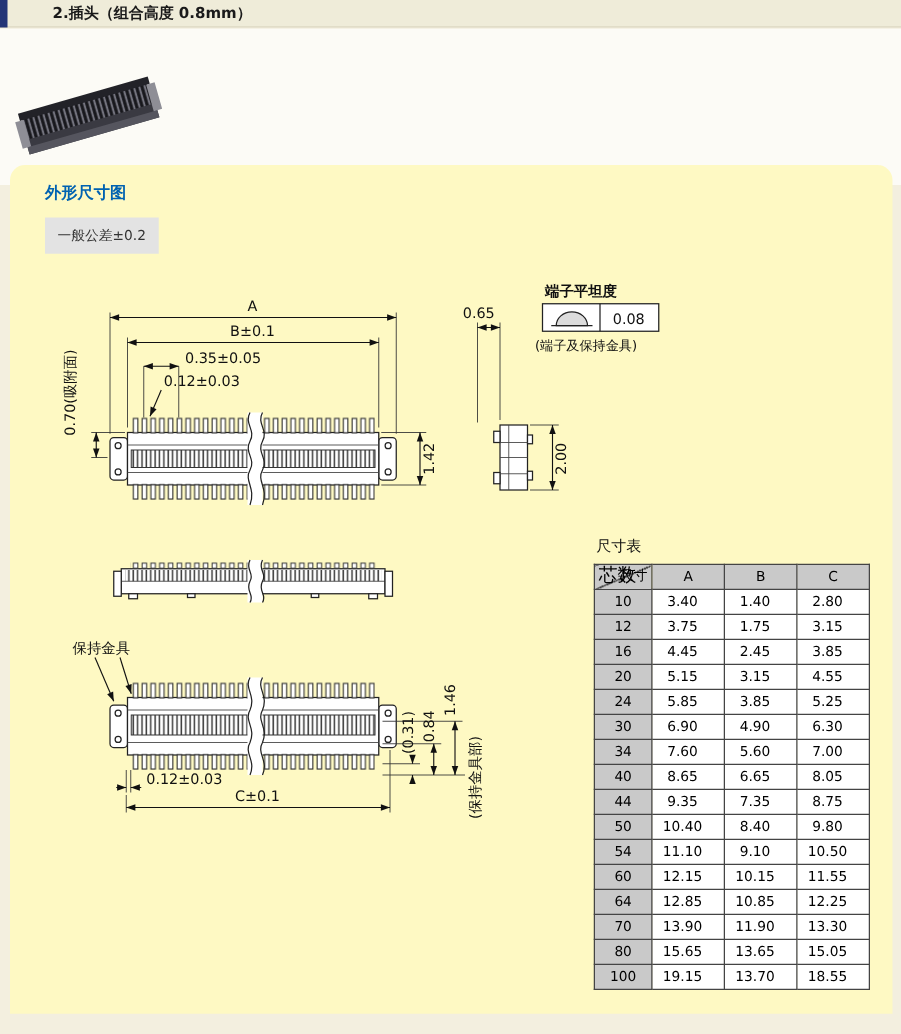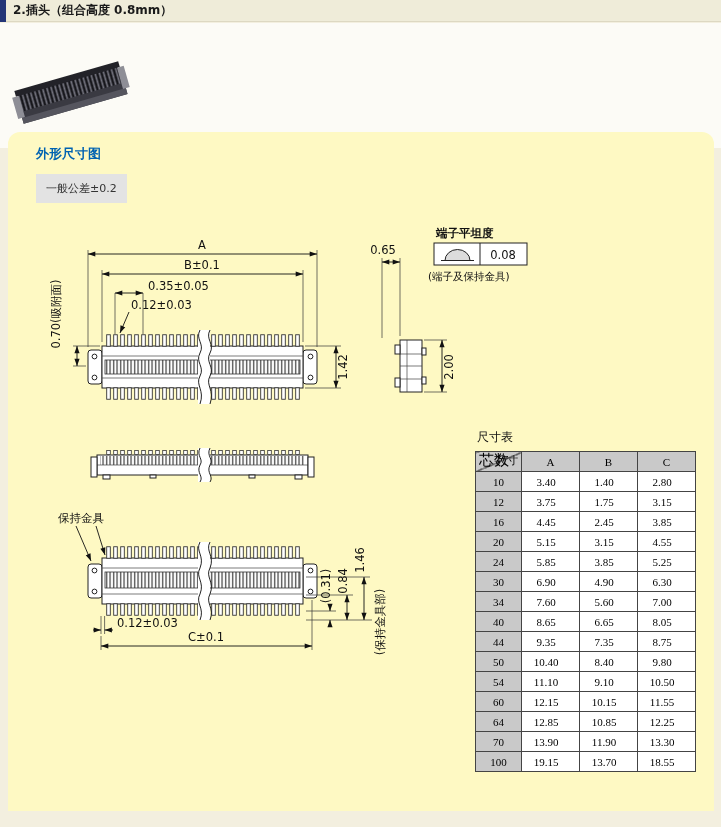--- a/index.html
+++ b/index.html
@@ -6,21 +6,21 @@
   html,body { width:721px; height:827px; }
   body {
     position:relative;
     background:#f3efdf;
     font-family:"DejaVu Sans","Liberation Sans",sans-serif;
     overflow:hidden;
   }
   .header-bar {
     position:absolute; left:0; top:0; width:721px; height:22px;
     background:#efecd9; border-bottom:1px solid #ddd8c2;
-    display:flex; align-items:center;
+    display:flex; align-items:center;gap:29px;
   }
   .header-accent { width:6px; height:22px; background:#233577; }
   .header-title { padding-left:7px; font-size:12px; font-weight:bold; color:#1a1a1a; }
 
   .photo-zone {
     position:absolute; left:0; top:23px; width:721px; height:125px;
     background:#fcfbf6;
   }
 
   .panel {
@@ -42,21 +42,21 @@
   .part { fill:#fff; stroke:#222; stroke-width:1; }
   .ol   { fill:none; stroke:#222; stroke-width:1; }
   .thin { stroke:#444; stroke-width:0.7; }
   .ext  { stroke:#333; stroke-width:0.7; }
   .dim  { stroke:#111; stroke-width:0.9; }
   .t    { font-size:11.5px; fill:#111; }
   .t.small { font-size:10.5px; }
   .t.bold  { font-weight:bold; }
 
   
-  .dim-table-wrap { position:absolute; left:467px; top:297px;font-family:Liberation Serif, serif; }
+  .dim-table-wrap { position:absolute; left:467px; top:297px; }
   .dim-table-title { font-size:12px; color:#111; margin:0 0 5px 2px; }
   table.dims { border-collapse:collapse; font-size:11px; color:#000; }
   table.dims th, table.dims td { border:1px solid #444; height:20px; padding:0; }
   table.dims th.corner {
     width:46px; position:relative; font-weight:normal;
     background:
       linear-gradient(to bottom right,
         rgba(0,0,0,0) calc(50% - 0.6px),
         #444 calc(50% - 0.6px),
         #444 calc(50% + 0.6px),
@@ -369,20 +369,26 @@
           <td class="val">10.85</td>
           <td class="val">12.25</td>
         </tr>
         <tr>
           <td class="pins">70</td>
           <td class="val">13.90</td>
           <td class="val">11.90</td>
           <td class="val">13.30</td>
         </tr>
         <tr>
+          <td class="pins">80</td>
+          <td class="val">15.65</td>
+          <td class="val">13.65</td>
+          <td class="val">15.05</td>
+        </tr>
+        <tr>
           <td class="pins">100</td>
           <td class="val">19.15</td>
           <td class="val">13.70</td>
           <td class="val">18.55</td>
         </tr>
       </tbody>
     </table>
   </div>
 </div>
 

